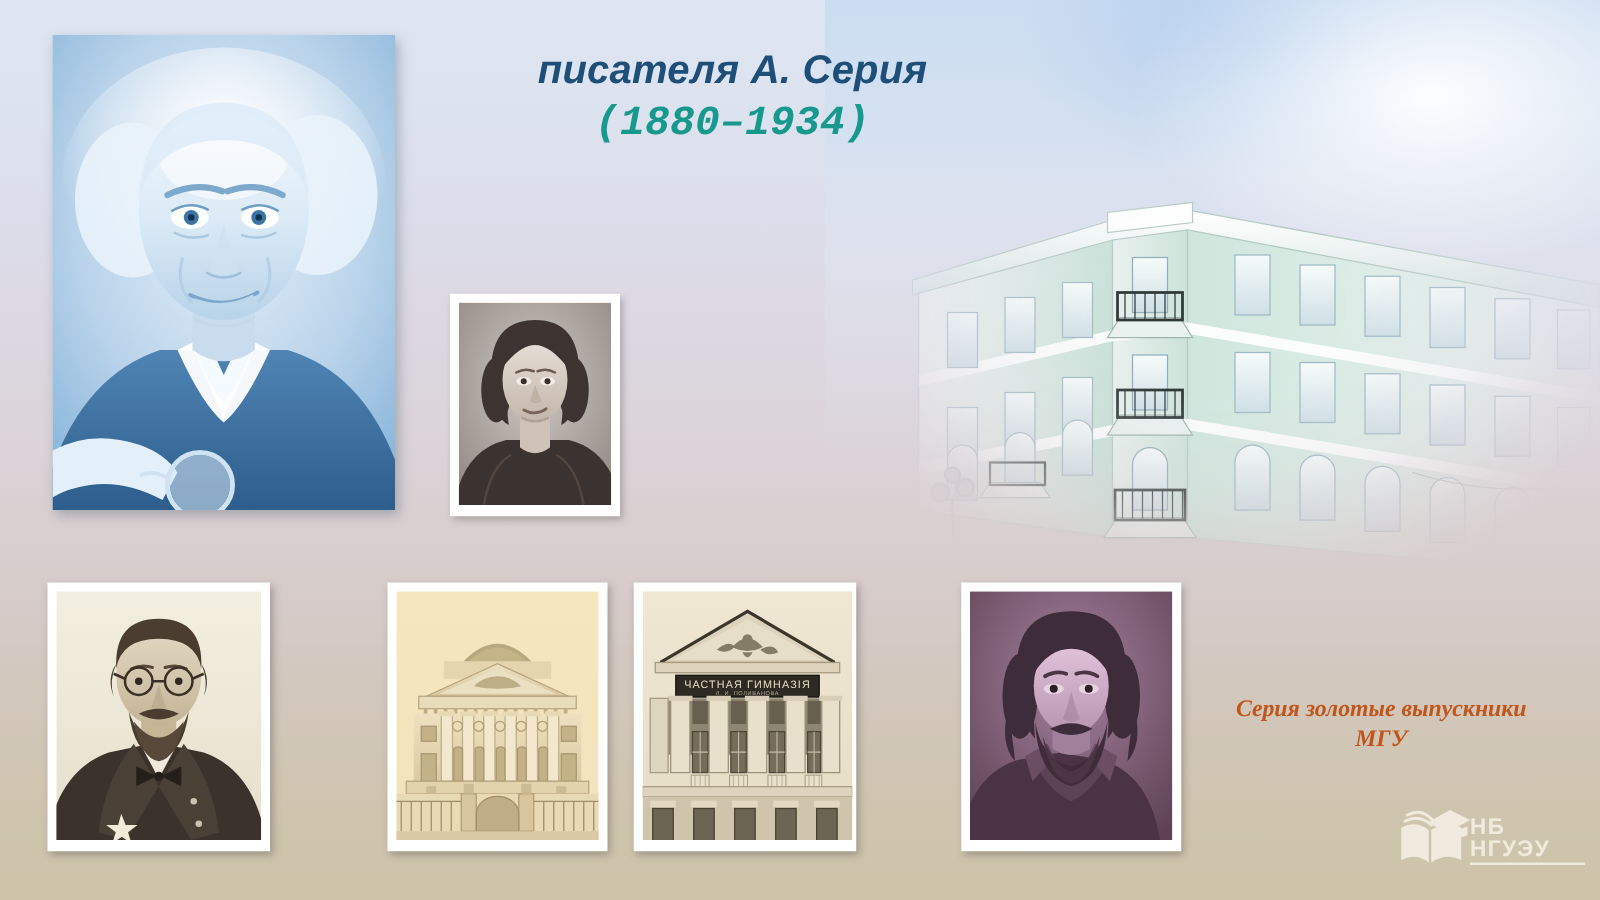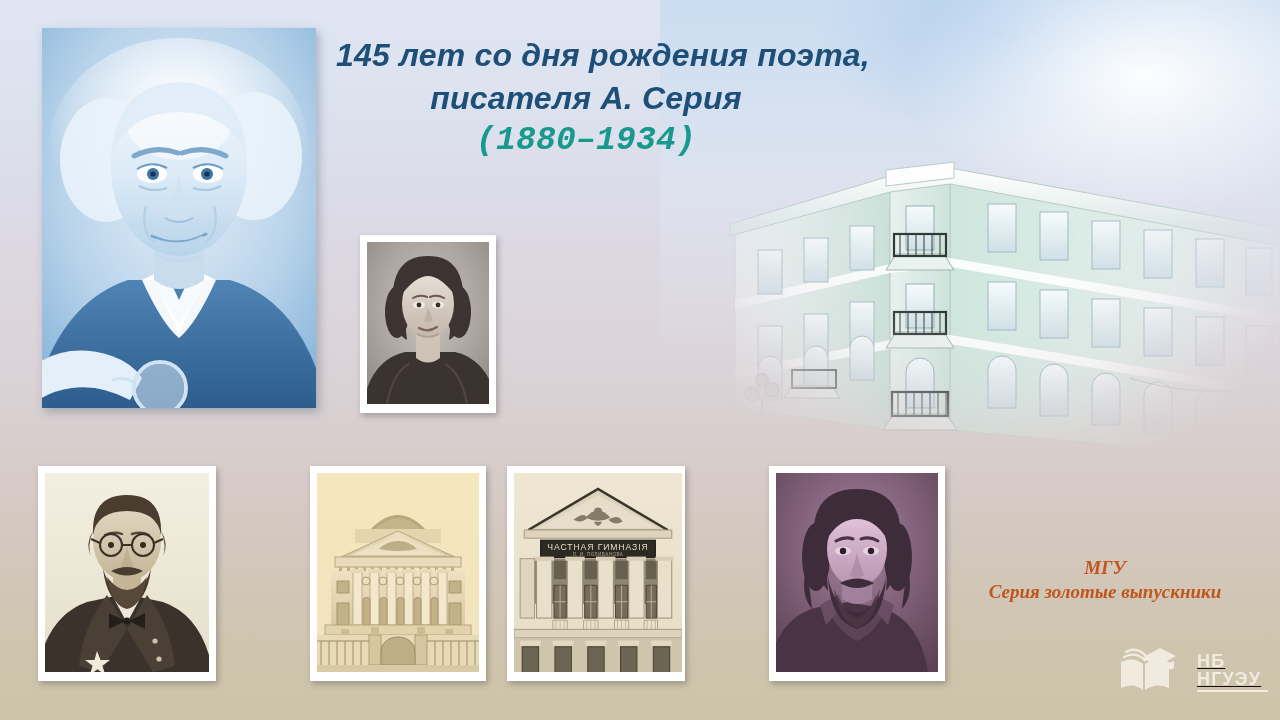--- a/index.html
+++ b/index.html
@@ -148,23 +148,22 @@
 
   
   #logo {
     position: absolute;
     left: 1118px;
     top: 628px;
     width: 150px;
     height: 68px;
     display: flex;
     align-items: flex-end;
-    gap: 21px;
+    gap: 0;
     opacity: .92;
-    text-decoration: underline;
   }
   #logo .mark { width: 58px; height: 52px; flex: 0 0 auto; }
   #logo .mark svg { display:block; width:100%; height:100%; }
   #logo .logo-text {
     font-family: "Liberation Sans", sans-serif;
     font-size: 18px;
     font-weight: bold;
     letter-spacing: 1.2px;
     color: #f4efe4;
     border-bottom: 2px solid #f4efe4;
@@ -786,28 +785,27 @@
         <path d="M64 110 q17 -9 34 0 q-17 10 -34 0 z" fill="#3f2c3a"></path>
 
         <path d="M52 104 q2 44 29 52 q27 -8 29 -52 q-6 32 -29 36 q-23 -4 -29 -36 z" fill="#3f2c3a"></path>
         <path d="M58 116 q10 26 23 28 q13 -2 23 -28 q-6 34 -23 38 q-17 -4 -23 -38 z" fill="#4b3544"></path>
         <path d="M62 130 q8 16 19 18 q11 -2 19 -18 q-4 22 -19 26 q-15 -4 -19 -26 z" fill="#56405020"></path>
       </svg>
     </div>
   </div>
 
   <div id="title-block">
-    <div class="title-line">145 лет со дня рождения поэта,</div>
     <div class="title-line">писателя А. Серия</div>
     <div class="title-line years">(1880–1934)</div>
   </div>
 
   <div id="series-caption">
+    <div>Серия золотые выпускники</div>
     <div>МГУ</div>
-    <div>Серия золотые выпускники</div>
   </div>
 
   <div id="logo">
     <span class="mark">
       <svg viewBox="0 0 58 52" aria-hidden="true">
 
         <path d="M3 18 q12 -6 22 2 v26 q-10 -8 -22 -2 z" fill="#f4efe4"></path>
         <path d="M6 13 q11 -6 21 3" fill="none" stroke="#f4efe4" stroke-width="2.4" stroke-linecap="round"></path>
         <path d="M8 8 q11 -6 20 4" fill="none" stroke="#f4efe4" stroke-width="2.4" stroke-linecap="round"></path>
         <path d="M27 20 q12 -8 24 -2 v26 q-12 -6 -24 2 z" fill="#f4efe4"></path>

